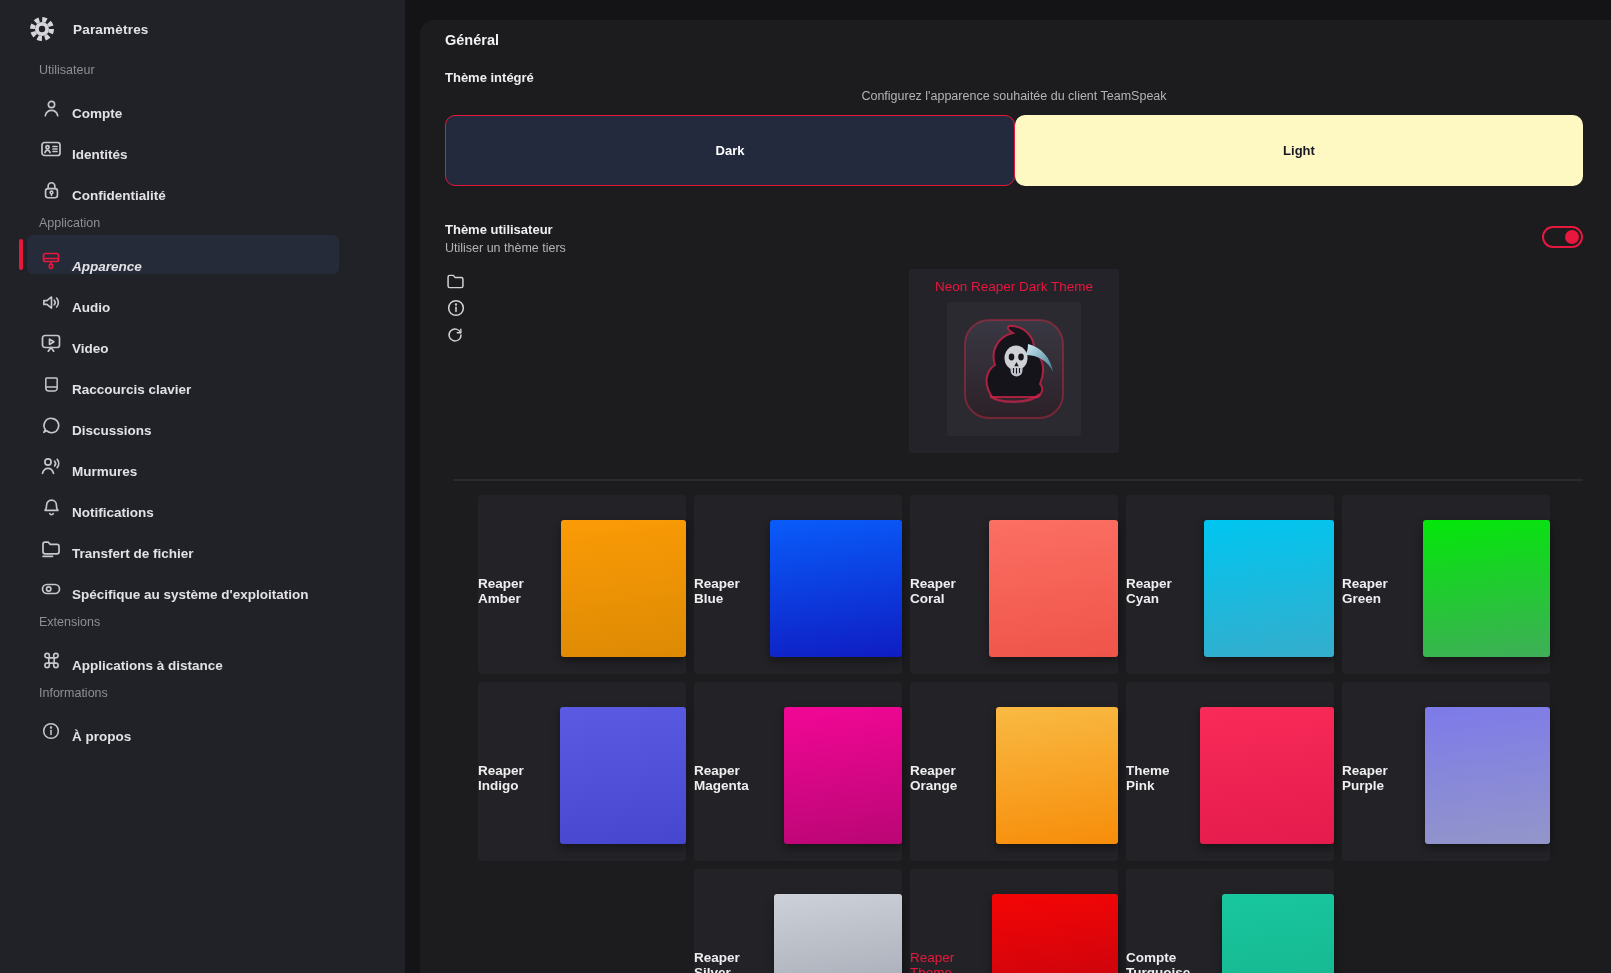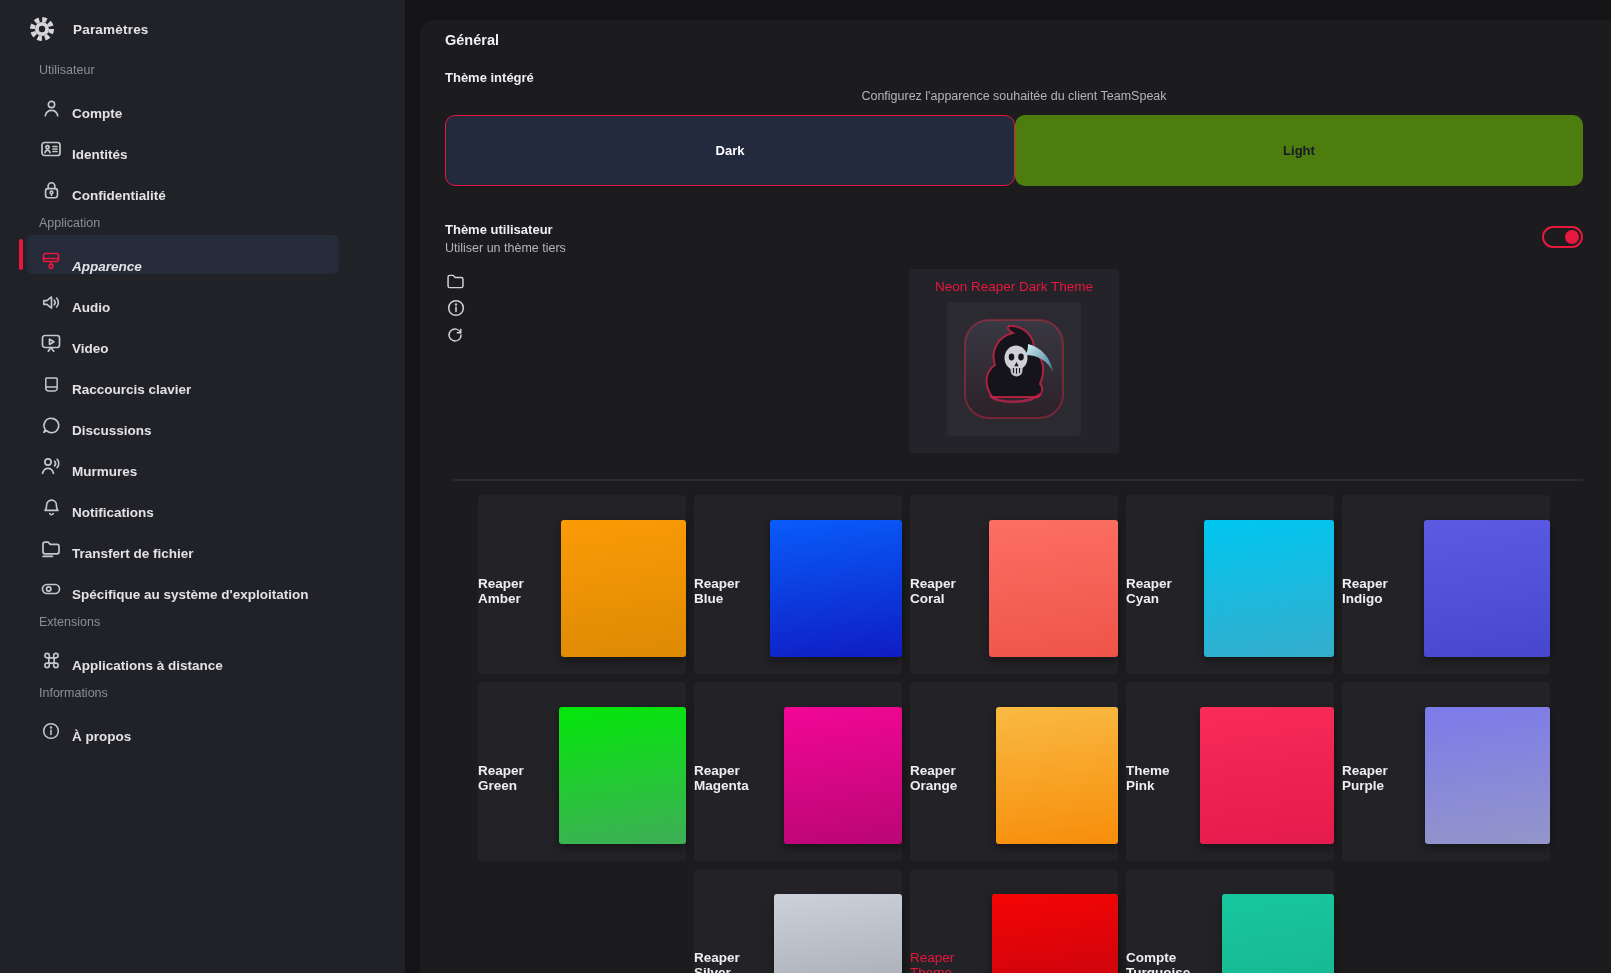--- a/index.html
+++ b/index.html
@@ -41,21 +41,21 @@
   .page-title { font-size:14.5px; font-weight:700; color:#f2f2f4; margin-bottom:22px; }
   .blk-title { font-size:13px; font-weight:700; color:#efeff1; margin-bottom:4px; }
   .blk-sub { font-size:12.5px; color:#b3b3b9;text-align:center; }
   .opt-row { display:flex; gap:0; margin-top:12px; }
   .opt {
     flex:1; height:71px; border-radius:10px; border:none;
     display:flex; align-items:center; justify-content:center;
     font-family:inherit; font-size:13px; font-weight:700; cursor:pointer;
   }
   .opt.dark { background:#232a3e; color:#ffffff; border:1.5px solid #e8173e; }
-  .opt.light { background:#4d7c0f; color:#181826; }
+  .opt.light { background:#fef9c3; color:#181826; }
   .user-theme-row { display:flex; justify-content:space-between; align-items:flex-start; margin-top:36px; }
   .switch {
     width:41px; height:22px; border:2px solid #e8173e; border-radius:13px;
     position:relative; background:transparent; cursor:pointer; margin-top:4px;
   }
   .switch .knob { position:absolute; right:2px; top:2px; width:14px; height:14px; border-radius:50%; background:#e8173e; }
   
   .browse-row { position:relative; margin-top:16px; height:192px; }
   .action-col { position:absolute; left:-7px; top:0; display:flex; flex-direction:column; gap:7px; }
   .act-btn { width:27px; height:20px; background:none; border:none; color:#d2d2d6; cursor:pointer; display:flex; align-items:center; justify-content:flex-start; padding:0 0 0 7px; }
@@ -334,26 +334,26 @@
         </div>
         <div class="t-card">
           <div class="t-name">Reaper Coral</div>
           <div class="t-swatch" style="background: linear-gradient(172deg, rgb(252, 111, 99), rgb(239, 84, 73));"></div>
         </div>
         <div class="t-card">
           <div class="t-name">Reaper Cyan</div>
           <div class="t-swatch" style="background: linear-gradient(172deg, rgb(0, 198, 240), rgb(53, 173, 204));"></div>
         </div>
         <div class="t-card">
+          <div class="t-name">Reaper Green</div>
+          <div class="t-swatch" style="background: linear-gradient(172deg, rgb(3, 231, 9), rgb(63, 174, 88));"></div>
+        </div>
+        <div class="t-card">
           <div class="t-name">Reaper Indigo</div>
           <div class="t-swatch" style="background: linear-gradient(172deg, rgb(91, 90, 227), rgb(70, 71, 206));"></div>
-        </div>
-        <div class="t-card">
-          <div class="t-name">Reaper Green</div>
-          <div class="t-swatch" style="background: linear-gradient(172deg, rgb(3, 231, 9), rgb(63, 174, 88));"></div>
         </div>
         <div class="t-card">
           <div class="t-name">Reaper Magenta</div>
           <div class="t-swatch" style="background: linear-gradient(172deg, rgb(242, 7, 149), rgb(186, 6, 117));"></div>
         </div>
         <div class="t-card">
           <div class="t-name">Reaper Orange</div>
           <div class="t-swatch" style="background: linear-gradient(172deg, rgb(249, 186, 67), rgb(247, 141, 10));"></div>
         </div>
         <div class="t-card">

